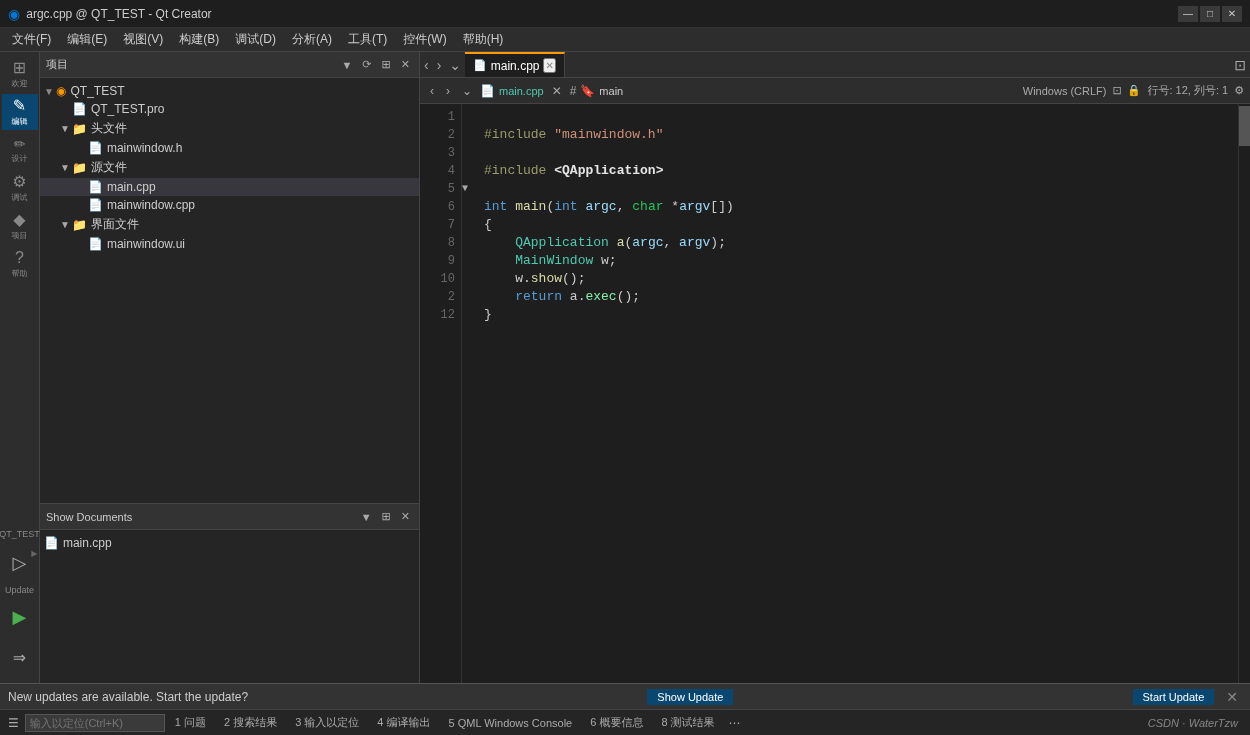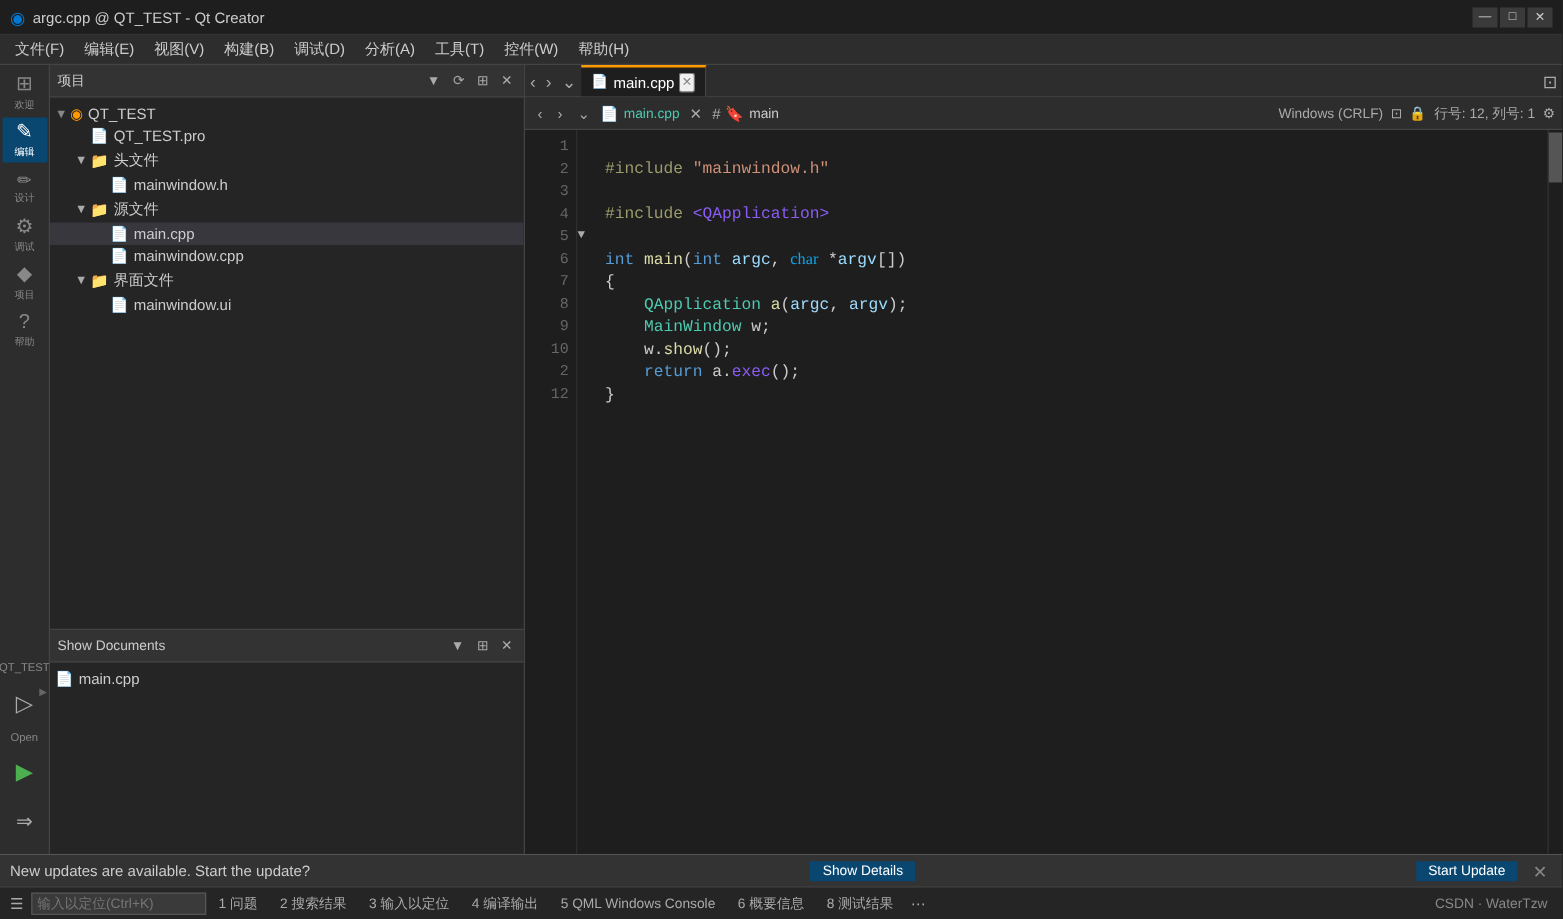--- a/index.html
+++ b/index.html
@@ -210,21 +210,21 @@
       border-top: 1px solid #444;
       gap: 2px;
     }
     .status-tab {
       padding: 2px 8px;
       font-size: 11px;
       color: #aaa;
       cursor: pointer;
       white-space: nowrap;
     }
-    .status-right { margin-left: auto; color: #888; font-size: 11px; padding-right: 8px; }
+    .status-right { margin-left: auto; color: #888; font-size: 11px; padding-right: 8px; font-style: italic; }
 
     
     #update-bar {
       height: 26px;
       background: #333;
       display: flex;
       align-items: center;
       padding: 0 8px;
       border-top: 1px solid #555;
       font-size: 12px;
@@ -315,21 +315,21 @@
       </div>
 
       <div style="flex:1"></div>
 
       <div style="display:flex;flex-direction:column;align-items:center;gap:4px;padding-bottom:8px;">
         <div style="font-size:9px;color:#888;text-align:center;padding:2px 0;">QT_TEST</div>
         <div class="sidebar-icon" style="position:relative;">
           <span style="font-size:18px;color:#aaa;">▷</span>
           <span style="font-size:8px;color:#666;position:absolute;right:0;top:4px;">▶</span>
         </div>
-        <div style="font-size:9px;color:#888;">Open</div>
+        <div style="font-size:9px;color:#888;">Update</div>
         <div class="sidebar-icon">
           <span style="font-size:18px;color:#4caf50;">▶</span>
         </div>
         <div class="sidebar-icon">
           <span style="font-size:16px;color:#aaa;">⇒</span>
         </div>
       </div>
     </div>
 
     <div id="left-panel">
@@ -494,43 +494,43 @@
         <div style="height:18px;"></div>
         <div style="height:18px;"></div>
         <div style="height:18px;"></div>
         <div style="height:18px;"></div>
         <div style="height:18px;"></div>
       </div>
 
       <div id="code-content">
 <span><span style="color:#9b9b6b;">#include</span> <span style="color:#ce9178;">"mainwindow.h"</span></span>
 <span></span>
-<span><span style="color:#9b9b6b;">#include</span> <span style="color:#8b5cf6;">&lt;QApplication&gt;</span></span>
+<span><span style="color:#9b9b6b;">#include</span> <span style="color:#e5e5e5;font-weight:bold;">&lt;QApplication&gt;</span></span>
 <span></span>
-<span><span style="color:#569cd6;">int</span> <span style="color:#dcdcaa;">main</span>(<span style="color:#569cd6;">int</span> <span style="color:#9cdcfe;">argc</span>, <span style="color:#0ea5e9;font-family:Liberation Serif, serif;">char</span> *<span style="color:#9cdcfe;">argv</span>[])</span>
+<span><span style="color:#569cd6;">int</span> <span style="color:#dcdcaa;">main</span>(<span style="color:#569cd6;">int</span> <span style="color:#9cdcfe;">argc</span>, <span style="color:#22c55e;">char</span> *<span style="color:#9cdcfe;">argv</span>[])</span>
 <span>{</span>
 <span>    <span style="color:#4ec9b0;">QApplication</span> <span style="color:#dcdcaa;">a</span>(<span style="color:#9cdcfe;">argc</span>, <span style="color:#9cdcfe;">argv</span>);</span>
 <span>    <span style="color:#4ec9b0;">MainWindow</span> w;</span>
 <span>    w.<span style="color:#dcdcaa;">show</span>();</span>
-<span>    <span style="color:#569cd6;">return</span> a.<span style="color:#8b5cf6;">exec</span>();</span>
+<span>    <span style="color:#569cd6;">return</span> a.<span style="color:#86efac;">exec</span>();</span>
 <span>}</span>
 <span></span>
       </div>
 
       <div id="code-scrollbar">
         <div style="height:40px;background:#555;margin-top:2px;"></div>
       </div>
     </div>
 
   </div>
 </div>
 
 <div id="update-bar">
   <span>New updates are available. Start the update?</span>
-  <button class="update-btn">Show Details</button>
+  <button class="update-btn">Show Update</button>
   <button class="update-btn">Start Update</button>
   <button class="update-close">✕</button>
 </div>
 
 <div id="status-bar">
   <button style="background:none;border:none;color:#aaa;font-size:12px;cursor:pointer;padding:0 4px;">☰</button>
   <input type="text" style="background: rgb(58, 58, 58); border: 1px solid rgb(85, 85, 85); color: rgb(204, 204, 204); font-size: 11px; height: 18px; padding: 0px 4px; width: 140px;" placeholder="输入以定位(Ctrl+K)">
   <div class="status-tab">
     <span>1</span> 
     <span>问题</span>

